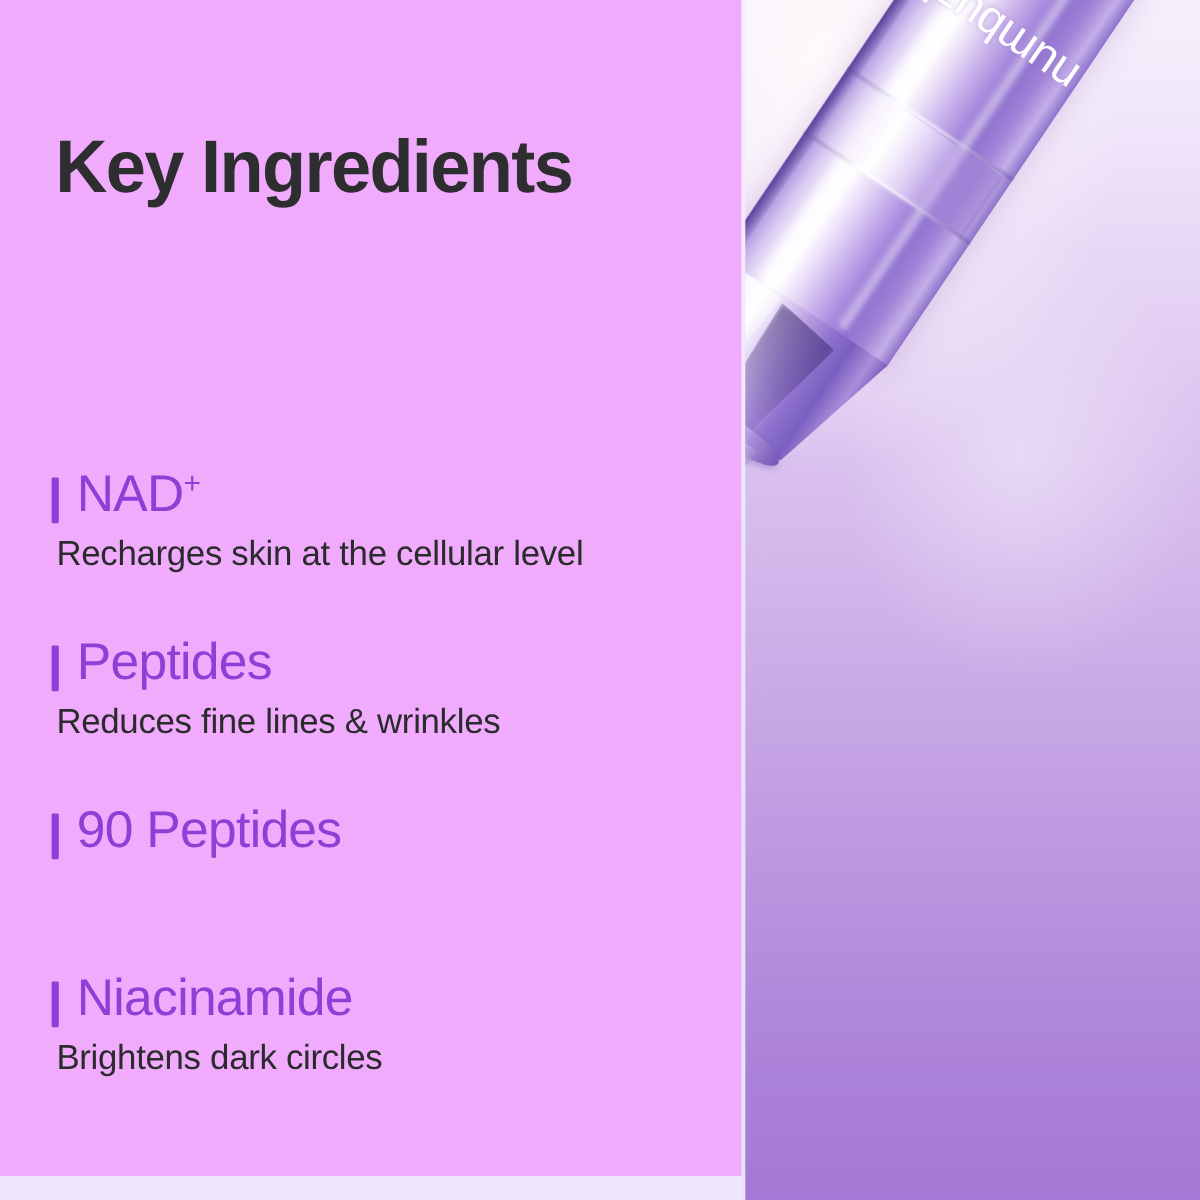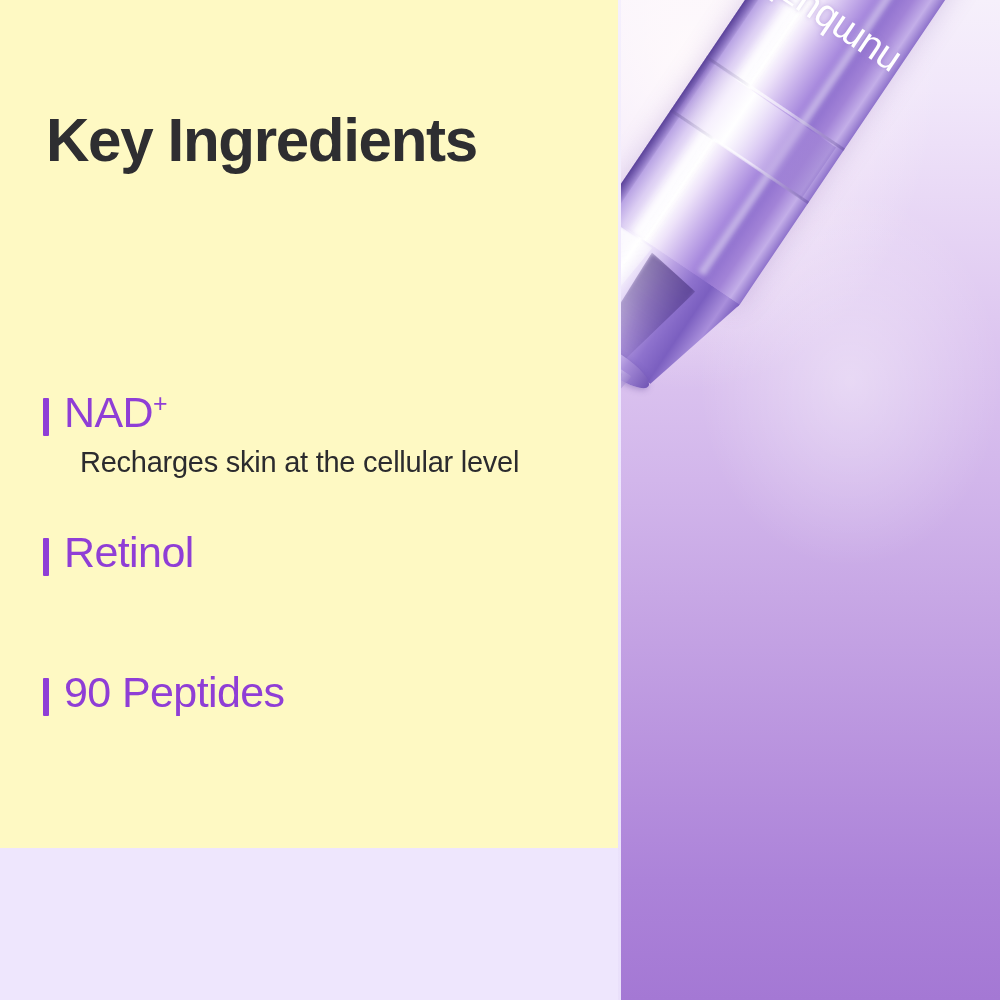--- a/index.html
+++ b/index.html
@@ -15,22 +15,22 @@
   #canvas {
     position:relative;
     width:1000px; height:1000px;
     overflow:hidden;
   }
 
   
   .left-panel {
     position:absolute;
     left:0; top:0;
-    width:618px; height:848px;
-    background:#fef9c3;
+    width:618px; height:980px;
+    background:#f0abfc;
   }
 
   .panel-title {
     position:absolute;
     left:46px; top:104px;
     font-size:62px;
     font-weight:bold;
     letter-spacing:-1.4px;
     color:#2E2E31;
     white-space:nowrap;
@@ -69,21 +69,21 @@
     line-height:1.15;
   }
   .ingredient-name .sup {
     font-size:0.58em;
     vertical-align:super;
     letter-spacing:0;
   }
 
   .ingredient-desc {
     position:absolute;
-    left:80px; top:54px;
+    left:47px; top:54px;
     font-size:29px;
     font-weight:normal;
     letter-spacing:-0.25px;
     color:#2B2B2E;
     white-space:nowrap;
   }
 
   
   .divider {
     position:absolute;
@@ -347,28 +347,34 @@
     <div class="ingredient-list">
 
       <div class="ingredient-item">
         <div class="marker-bar"></div>
         <div class="ingredient-name"><span>NAD</span><span class="sup">+</span></div>
         <div class="ingredient-desc">Recharges skin at the cellular level</div>
       </div>
 
       <div class="ingredient-item">
         <div class="marker-bar"></div>
-        <div class="ingredient-name"><span>Retinol</span><span class="sup"></span></div>
+        <div class="ingredient-name"><span>Peptides</span><span class="sup"></span></div>
+        <div class="ingredient-desc">Reduces fine lines &amp; wrinkles</div>
       </div>
 
       <div class="ingredient-item">
         <div class="marker-bar"></div>
         <div class="ingredient-name"><span>90 Peptides</span><span class="sup"></span></div>
       </div>
 
+      <div class="ingredient-item">
+        <div class="marker-bar"></div>
+        <div class="ingredient-name"><span>Niacinamide</span><span class="sup"></span></div>
+        <div class="ingredient-desc">Brightens dark circles</div>
+      </div>
 
     </div>
   </div>
 
   <div class="divider"></div>
 
   <div class="right-panel">
 
     <div class="bg-glow"></div>
 

